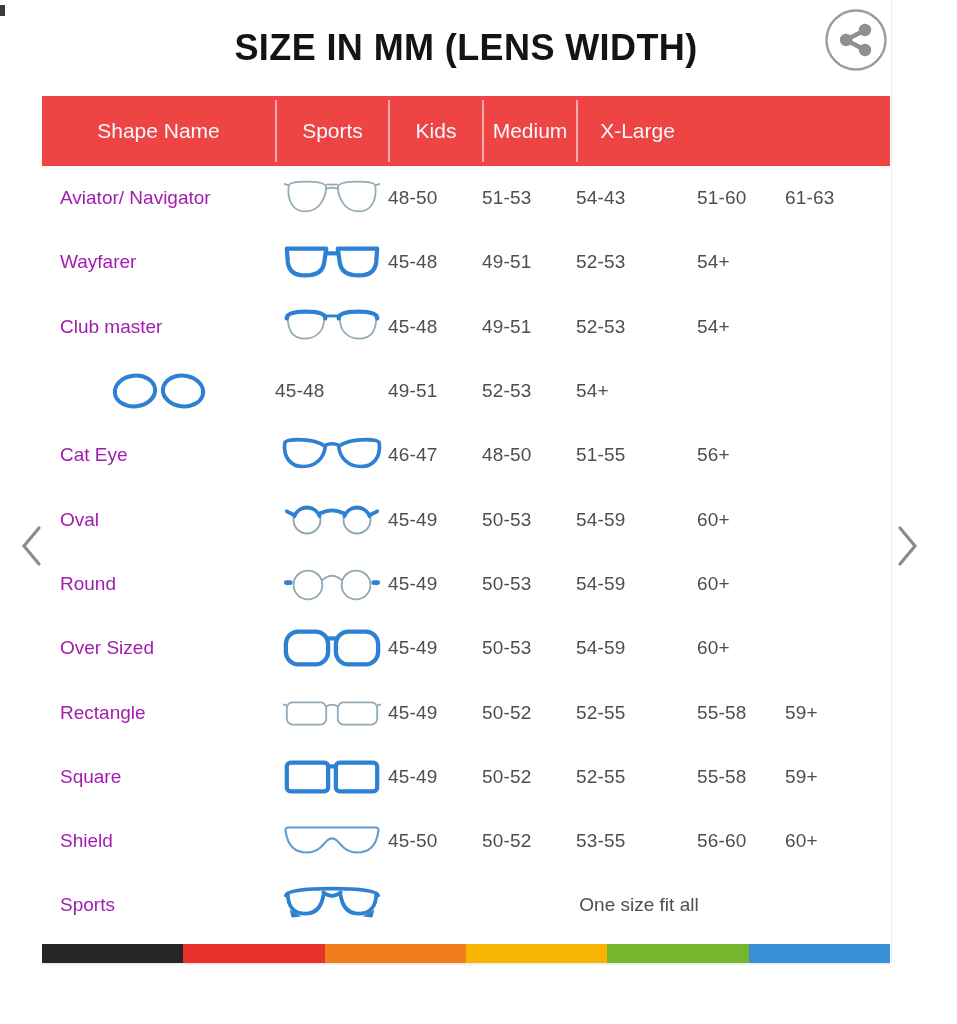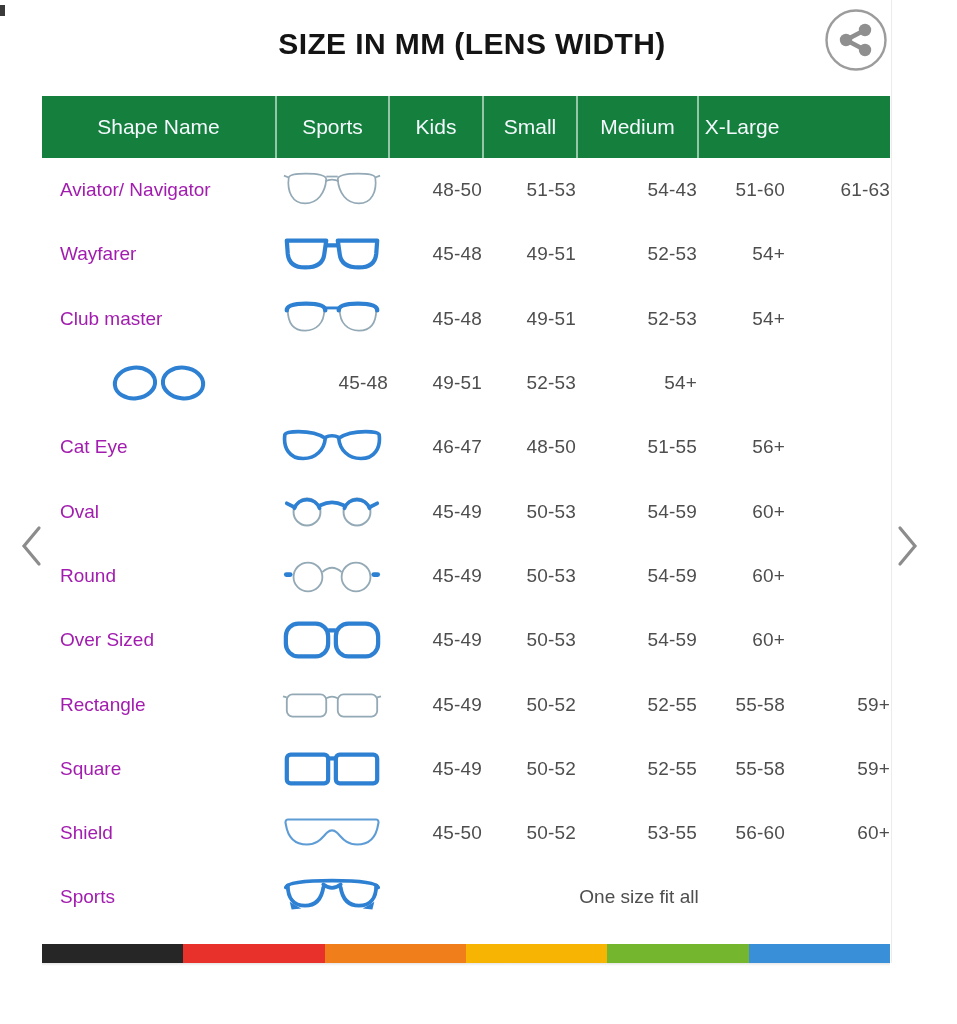--- a/index.html
+++ b/index.html
@@ -4,42 +4,42 @@
 <style>
   * { margin:0; padding:0; box-sizing:border-box; }
   html,body { background:#fff; }
   body { font-family:"Liberation Sans","DejaVu Sans",sans-serif; }
   .stage { position:relative; width:957px; height:1024px; background:#fff; overflow:hidden; }
 
   .corner-artifact { position:absolute; left:0; top:5px; width:5px; height:11px; background:#3a3a3a; }
 
   .card-edge { position:absolute; left:891px; top:0; width:1px; height:963px; background:#ececec; }
 
-  .page-title { position:absolute; left:48px; top:27px; width:848px; text-align:center;
-    font-size:30px; font-weight:700; color:#141414; letter-spacing:.4px; }
+  .page-title { position:absolute; left:42px; top:27px; width:848px; text-align:center;
+    font-size:36px; font-weight:700; color:#141414; letter-spacing:.4px; }
 
   .share-btn { position:absolute; left:823px; top:7px; width:66px; height:66px; cursor:pointer; }
 
   .chevron { position:absolute; top:524px; width:26px; height:44px; cursor:pointer; }
   .chevron.left { left:18px; }
   .chevron.right { left:895px; }
 
   .table { position:absolute; left:42px; top:96px; width:848px; }
   .grid-row { display:grid; grid-template-columns:233px 113px 94px 94px 121px 88px 105px; align-items:center; }
 
-  .thead { height:62px; background:#15803d; }
+  .thead { height:70px; background:#ef4444; }
   .th { height:62px; display:flex; align-items:center; justify-content:center;
     color:#f4f9fd; font-size:21px; border-left:2px solid rgba(255,255,255,.55); }
   .th:first-child { border-left:none; }
 
   .tbody { margin-top:0; }
   .tr { height:64.3px; }
   .td-name { padding-left:18px; font-size:19px; color:#a21caf; }
   .td-icon { display:flex; align-items:center; justify-content:center; }
-  .td-size { text-align:right; font-size:19px; color:#4e4e4e; letter-spacing:.2px; }
+  .td-size { text-align:left; font-size:19px; color:#4e4e4e; letter-spacing:.2px; }
   .td-span { grid-column:3 / 8; text-align:center; font-size:19px; color:#4e4e4e; }
 
   .stripe { position:absolute; left:42px; top:944px; width:848px; height:19px; display:flex; }
   .stripe > div { flex:1; height:100%; }
   .stripe-shadow { position:absolute; left:42px; top:963px; width:848px; height:3px;
     background:linear-gradient(#0000001a, transparent); }
 
   svg { display:block; }
 </style>
 </head>
@@ -77,21 +77,20 @@
         <path d="M5 4 L20 22 L5 40" fill="none" stroke="#8c8c8c" stroke-width="3.2" stroke-linecap="round"></path>
       </svg>
     </span>
   </div>
 
   <div class="table">
     <div class="thead grid-row" id="thead">
         <div class="th">Shape Name</div>
         <div class="th">Sports</div>
         <div class="th">Kids</div>
-        <div class="th">Small</div>
         <div class="th">Medium</div>
         <div class="th">X-Large</div>
       </div>
     <div class="tbody" id="tbody">
         <div class="tr grid-row">
           <div class="td-name">Aviator/ Navigator</div>
           <div class="td-icon">
             <svg width="100" height="44" viewBox="0 0 104 44" fill="none">
               <g stroke="#93a9b6" stroke-width="1.8">
     <path d="M7,9 C5,24 11,36 24,36 C37,36 45,25 46,11 C46,7 38,5 25,5 C13,5 8,6 7,9 Z"></path>

